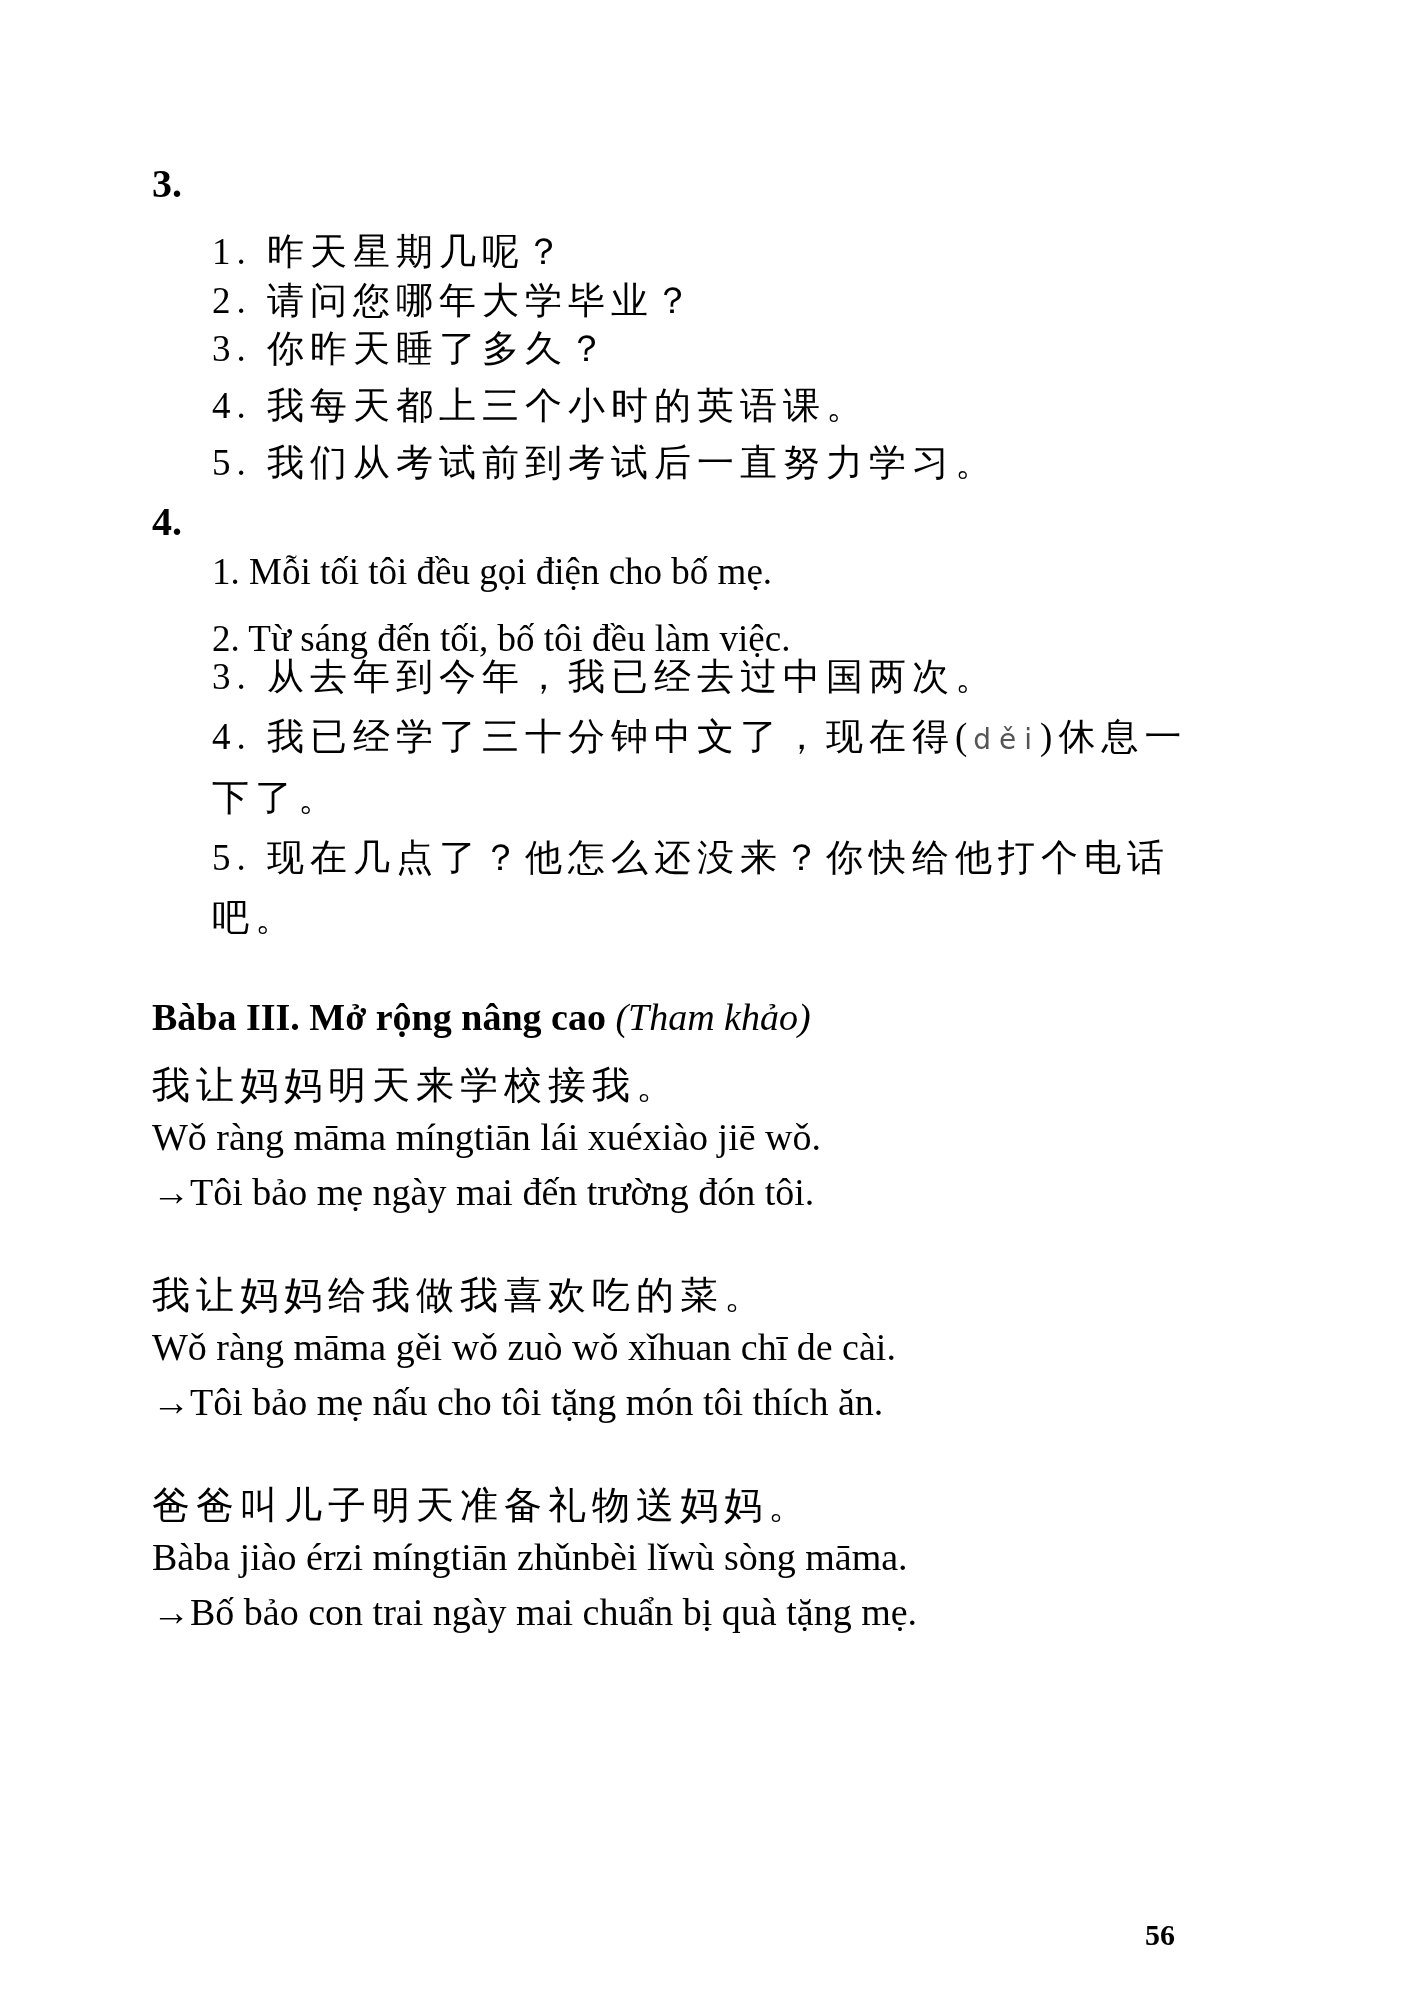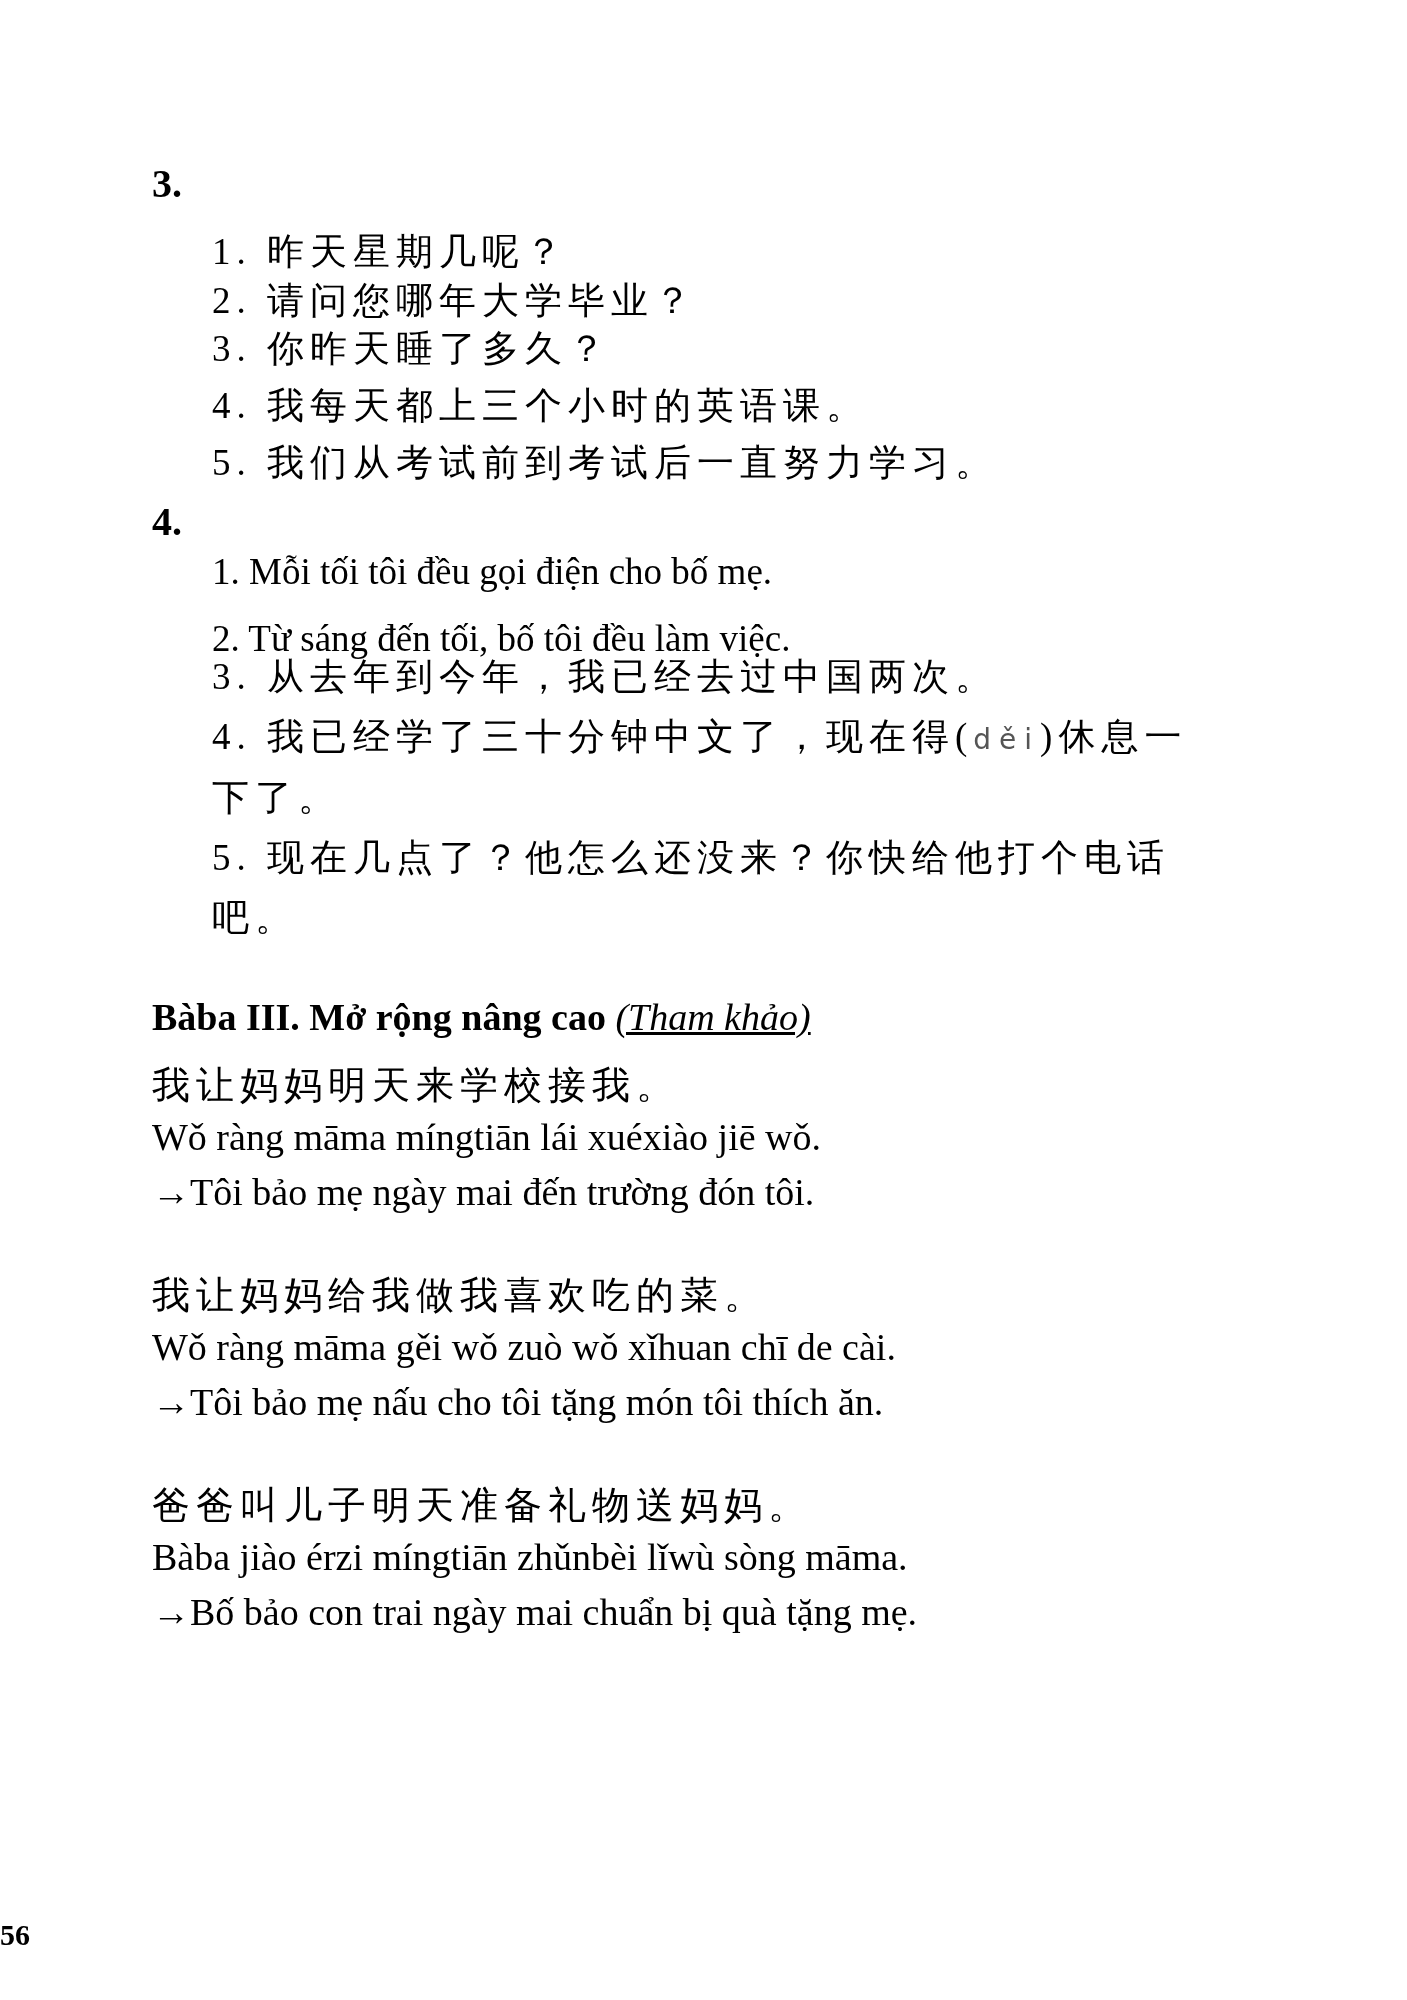--- a/index.html
+++ b/index.html
@@ -5,23 +5,23 @@
     html, body { margin: 0; padding: 0; background: #ffffff; }
     body { width: 1407px; height: 2000px; position: relative; overflow: hidden;
            font-family: "Liberation Serif", "DejaVu Serif", serif; color: #000; }
     .abs { position: absolute; white-space: nowrap; }
     .sec-num { font-weight: bold; font-size: 40px; left: 152px; }
     .item { font-size: 37px; left: 212px; letter-spacing: 1px; }
     .cjk { letter-spacing: 6px; }
     .viet { font-size: 37px; letter-spacing: 0; }
     .pinyin-gray { color: #555; font-family: "DejaVu Sans", sans-serif; font-size: 28px; letter-spacing: 8px; }
     .heading { font-size: 38px; left: 152px; font-weight: bold; }
-    .heading .ital { font-style: italic; font-weight: normal; text-decoration: underline; }
+    .heading .ital { font-style: italic; font-weight: normal; }
     .body { font-size: 38px; left: 152px; }
-    .page-num { font-weight: bold; font-size: 30px; left: 0; width: 1175px; text-align: left; white-space: nowrap; font-family: Liberation Serif, serif; }
+    .page-num { font-weight: bold; font-size: 30px; left: 0; width: 1175px; text-align: right; white-space: nowrap; font-family: Liberation Serif, serif; }
   </style>
 </head>
 <body>
 
 <div>
 
   <div class="abs sec-num" style="top:160px;">3.</div>
   <div class="abs item cjk" style="top:227px;">1. 昨天星期几呢？</div>
   <div class="abs item cjk" style="top:276px;">2. 请问您哪年大学毕业？</div>
   <div class="abs item cjk" style="top:324px;">3. 你昨天睡了多久？</div>

